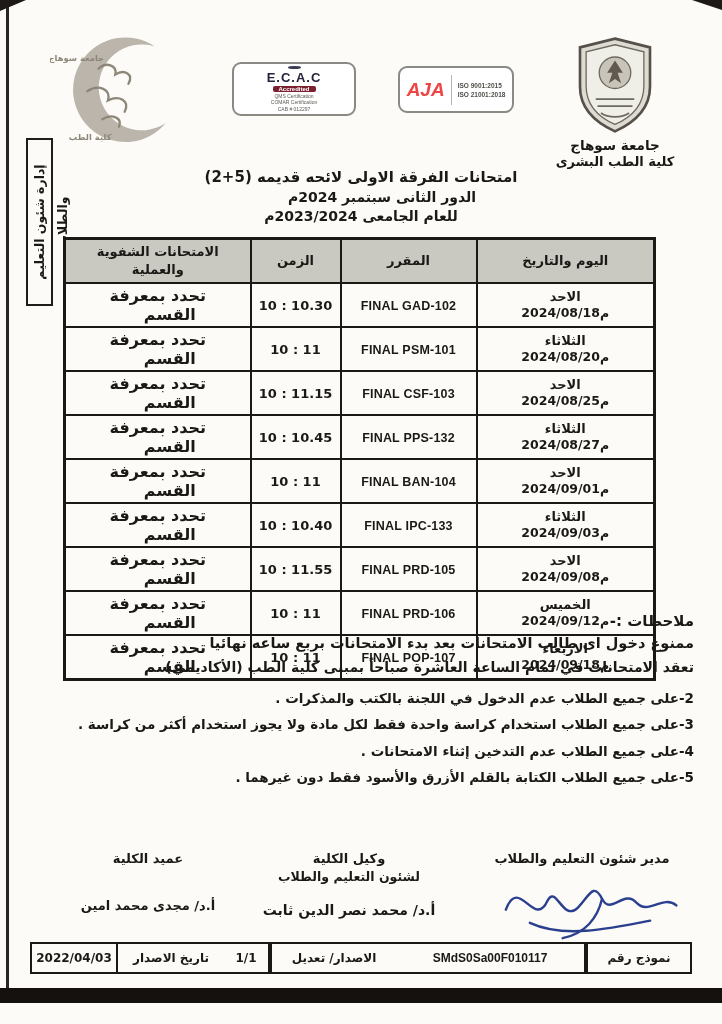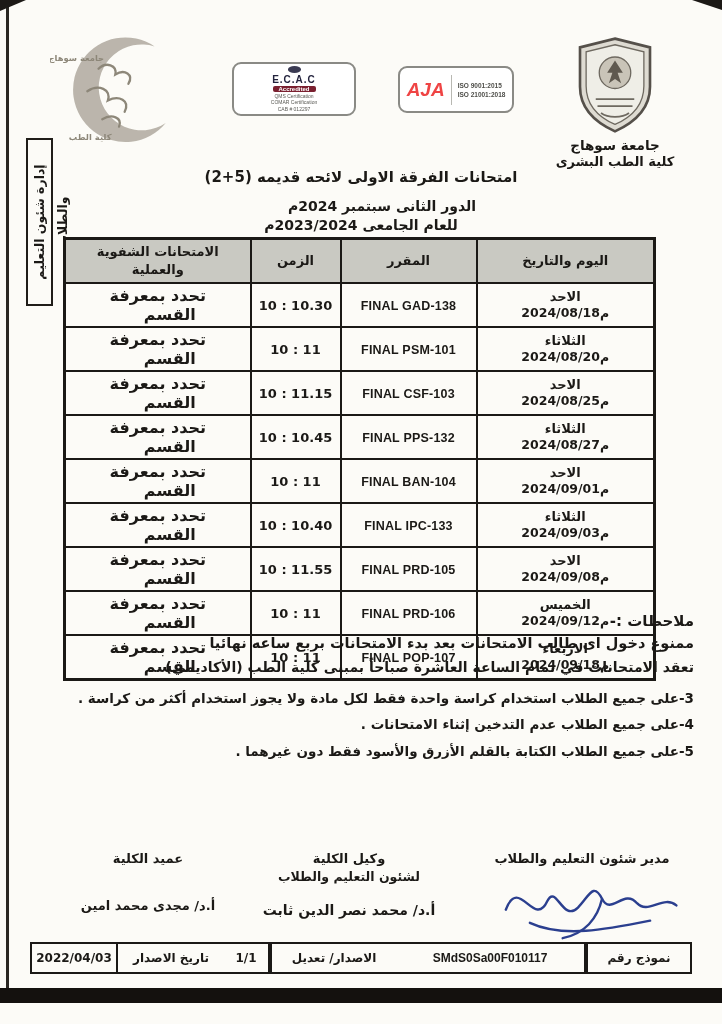--- a/index.html
+++ b/index.html
@@ -29,40 +29,40 @@
   .crest-block{position:absolute;right:14px;top:36px;width:186px;text-align:center;}
   .crest-block svg{display:block;margin:0 auto 2px auto;}
   .uni-name{font-size:13.5px;font-weight:bold;line-height:1.35;}
   .fac-name{font-size:13px;font-weight:bold;line-height:1.3;}
 
   .accred{position:absolute;border:2px solid #8a8a85;border-radius:9px;background:#fff;
           display:flex;flex-direction:column;align-items:center;justify-content:center;padding:2px 4px;}
   .accred-ecac{left:232px;top:62px;width:124px;height:54px;}
   .accred-aja{left:398px;top:66px;width:116px;height:47px;flex-direction:row;gap:6px;}
   .ecac-emblem{width:13px;height:13px;border-radius:50%;background:#3a3a52;margin-bottom:1px;}
-  .ecac-name{font-family:"Liberation Sans",sans-serif;font-weight:bold;font-size:10px;color:#23233d;letter-spacing:1px;}
+  .ecac-name{font-family:"Liberation Sans",sans-serif;font-weight:bold;font-size:13px;color:#23233d;letter-spacing:1px;}
   .ecac-accredited{font-family:"Liberation Sans",sans-serif;font-size:6px;font-weight:bold;color:#fff;background:#7a2030;padding:0 6px;border-radius:2px;margin:1px 0;}
   .ecac-line{font-family:"Liberation Sans",sans-serif;font-size:5px;color:#5a5a55;line-height:1.3;}
   .aja-name{font-family:"Liberation Sans",sans-serif;font-weight:bold;font-style:italic;font-size:19px;color:#ef4444;}
   .aja-divider{width:1px;height:30px;background:#b8b8b2;}
   .aja-iso{display:flex;flex-direction:column;gap:2px;}
   .aja-iso span{font-family:"Liberation Sans",sans-serif;font-size:6.5px;font-weight:bold;color:#4e4e49;}
 
   .crescent-block{position:absolute;left:50px;top:32px;width:140px;height:124px;}
 
   .dept-box{
     position:absolute;left:26px;top:306px;width:168px;height:27px;
     transform:rotate(-90deg);transform-origin:0 0;
     border:2px solid #201d19;text-align:center;line-height:23px;
     font-weight:bold;font-size:12.5px;background:var(--paper);
   }
 
   
   .title-block{position:absolute;left:0;right:0;top:168px;text-align:center;font-weight:bold;}
-  .title-l1{font-size:15px;margin-bottom:12px;}
+  .title-l1{font-size:15px;margin-bottom:3px;}
   .title-l2{font-size:14px;margin-bottom:3px;padding-left:42px;}
   .title-l3{font-size:14px;}
 
   
   table.exam{position:absolute;right:66px;top:237px;width:590px;border-collapse:collapse;table-layout:fixed;
              border:3px solid var(--ink);background:var(--paper);}
   table.exam th,table.exam td{border:2px solid var(--ink);text-align:center;vertical-align:middle;padding:2px 4px;}
   table.exam th{background:var(--header_row_bg);font-size:13px;font-weight:bold;height:44px;line-height:1.35;}
   table.exam td{height:35px;}
   .day{font-size:13px;font-weight:bold;line-height:1.25;}
@@ -180,21 +180,21 @@
         <th>الامتحانات الشفوية والعملية</th>
       </tr>
     </thead>
     <tbody>
         <tr>
       <td>
         <div class="day">الاحد</div>
         <div class="date" dir="ltr">2024/08/18م</div>
       </td>
       <td>
-        <span class="course" dir="ltr">FINAL GAD-138</span>
+        <span class="course" dir="ltr">FINAL GAD-102</span>
       </td>
       <td>
         <span class="time" dir="ltr">10 : 10.30</span>
       </td>
       <td>
         <span class="oral">تحدد بمعرفة القسم</span>
       </td>
     </tr>
         <tr>
       <td>
@@ -317,20 +317,21 @@
       </td>
     </tr>
       </tbody>
   </table>
 
   <div class="notes">
     <div class="notes-heading">ملاحظات :-</div>
     <div class="notes-intro1">ممنوع دخول اى طالب الامتحانات بعد بدء الامتحانات بربع ساعه نهائيا</div>
     <div class="notes-intro2">تعقد الامتحانات في تمام الساعة العاشرة صباحاً بمبنى كلية الطب (الأكاديمي)</div>
     <div>
+        <div class="note-item">2-على جميع الطلاب عدم الدخول في اللجنة بالكتب والمذكرات .</div>
         <div class="note-item">3-على جميع الطلاب استخدام كراسة واحدة فقط لكل مادة ولا يجوز استخدام أكثر من كراسة .</div>
         <div class="note-item">4-على جميع الطلاب عدم التدخين إثناء الامتحانات .</div>
         <div class="note-item">5-على جميع الطلاب الكتابة بالقلم الأزرق والأسود فقط دون غيرهما .</div>
       </div>
   </div>
 
   <div class="signatures">
     <div class="sig-block sig-right">
       <div class="sig-title">مدير شئون التعليم والطلاب</div>
       <svg class="sig-scribble" viewBox="0 0 170 75" width="192" height="82" aria-hidden="true">

